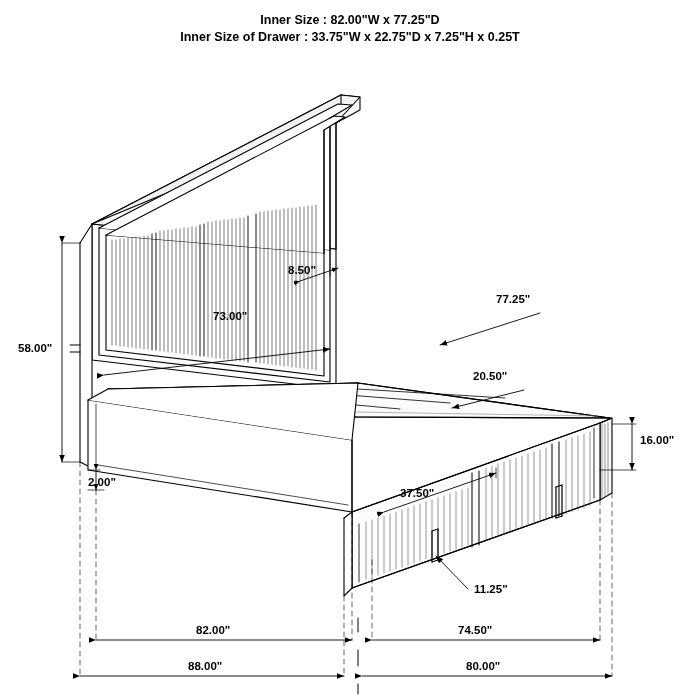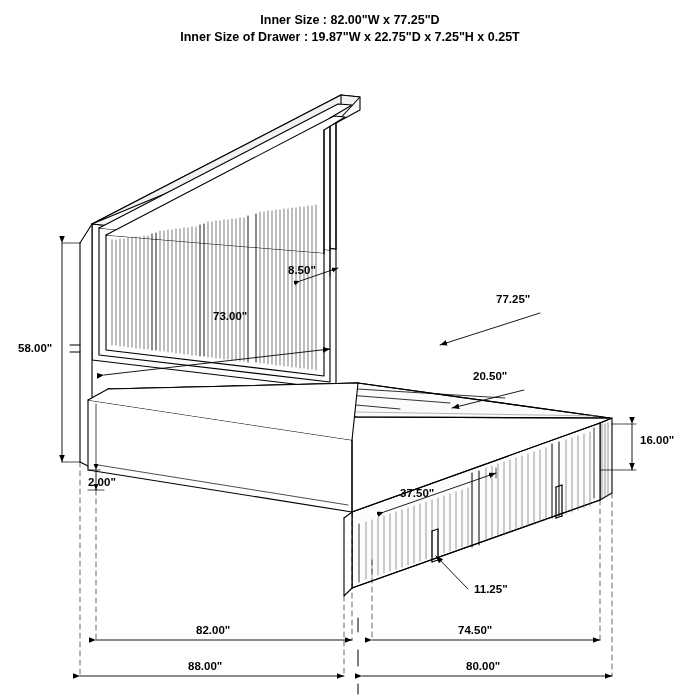--- a/index.html
+++ b/index.html
@@ -44,21 +44,21 @@
     white-space: nowrap;
   }
 </style>
 </head>
 <body>
 
 <div id="page">
 
   <div id="header">
     <div>Inner Size : 82.00"W x 77.25"D</div>
-    <div>Inner Size of Drawer : 19.87"W x 22.75"D x 7.25"H x 0.25T</div>
+    <div>Inner Size of Drawer : 33.75"W x 22.75"D x 7.25"H x 0.25T</div>
   </div>
 
   <svg class="diagram" viewBox="0 0 700 700">
     <g fill="none" stroke="#000000" stroke-width="1.1" stroke-linejoin="round" stroke-linecap="round">
 
       <g>
         <path d="M92,224 L92,360 L336,389 L336,249 Z" fill="#fdfdfd"></path>
         <path d="M92,224 L341,95 L360,97 L360,110 L336,123 L336,249 Z" fill="#fafafa"></path>
         <path d="M92,224 L341,95 L360,97 L336,123 Z" fill="#f2f2f2"></path>
         <path d="M336,123 L336,249"></path>

